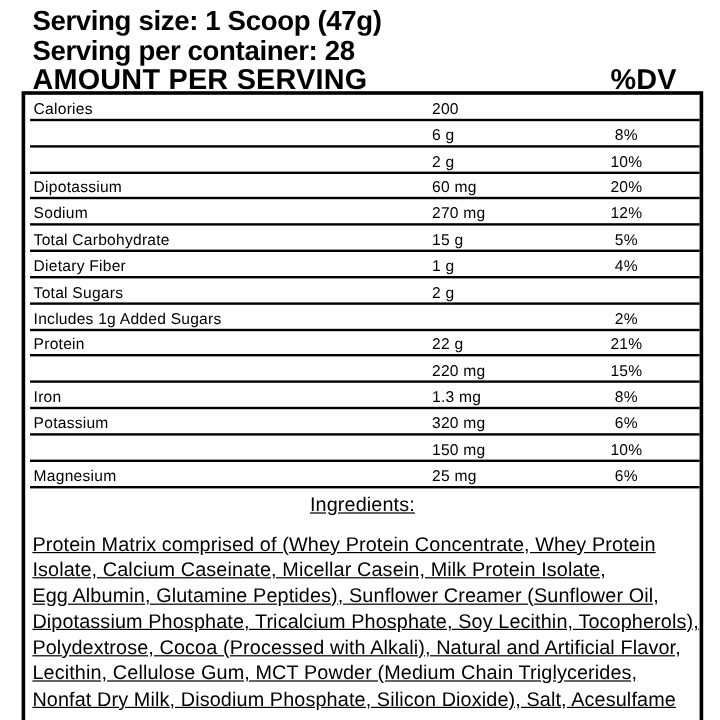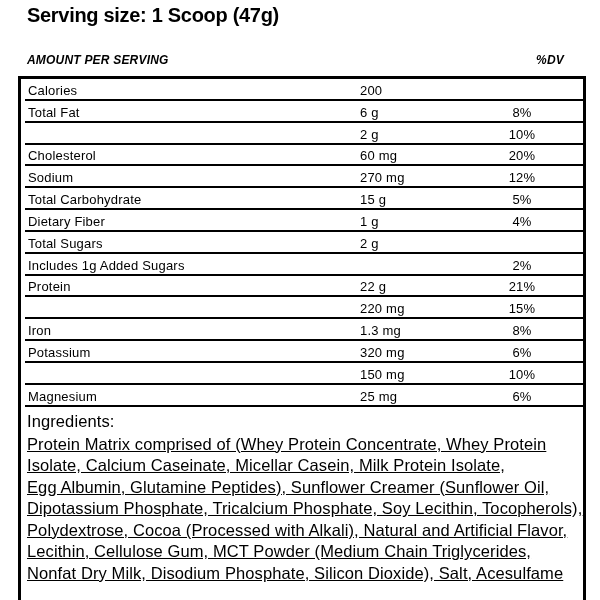--- a/index.html
+++ b/index.html
@@ -1,74 +1,74 @@
 <!DOCTYPE html>
 <html><head>
 <meta charset="utf-8">
 <style>
   html,body{margin:0;padding:0;background:#ffffff;}
   body{width:600px;height:600px;overflow:hidden;
        font-family:"Liberation Sans",sans-serif;color:#000;}
   .page{position:relative;width:600px;height:600px;overflow:hidden;background:#fff;}
 
-  .hdr{position:absolute;left:27px;font-weight:bold;font-size:20px;
+  .hdr{position:absolute;left:27px;font-weight:bold;font-size:23px;
        letter-spacing:-0.3px;white-space:nowrap;}
   .serving-size{top:4px;}
   .serving-count{top:29px;}
 
   .aps-row{position:absolute;top:53px;left:27px;right:36px;
            display:flex;justify-content:space-between;
-           font-weight:bold;font-size:12px;letter-spacing:0.2px;font-style:italic;}
+           font-weight:bold;font-size:24px;letter-spacing:0.2px;}
 
   .box{position:absolute;top:76px;left:18px;width:568px;height:560px;
        border:3px solid #000;box-sizing:border-box;background:#fff;}
 
   .row{position:relative;height:21.85px;box-sizing:border-box;
        border-bottom:2px solid #000;margin-left:4px;
        font-size:13px;letter-spacing:0.2px;}
   .row .nm {position:absolute;left:3px;bottom:1px;white-space:nowrap;}
   .row .amt{position:absolute;left:335px;bottom:1px;white-space:nowrap;}
   .row .dv {position:absolute;left:447px;width:100px;bottom:1px;
             text-align:center;white-space:nowrap;}
 
   .ingredients{padding:4px 6px 0 6px;font-size:16.5px;letter-spacing:0.1px;}
-  .ing-label{line-height:20px;margin-bottom:3px;}
+  .ing-label{text-decoration:underline;line-height:20px;margin-bottom:13px;text-align:center;}
   .ing-line{line-height:21.5px;white-space:nowrap;text-decoration:underline;}
 </style>
 </head>
 <body>
 
 <div class="page">
 
   <div class="hdr serving-size">Serving size: 1 Scoop (47g)</div>
 
+  <div class="hdr serving-count">Serving per container: 28</div>
 
   <div class="aps-row">
     <span>AMOUNT PER SERVING</span>
     <span>%DV</span>
   </div>
 
   <div class="box">
     <div id="rows">
         <div class="row">
           <span class="nm">Calories</span>
           <span class="amt">200</span>
           <span class="dv"></span>
         </div>
         <div class="row">
-          <span class="nm">Total Fat</span>
           <span class="amt">6 g</span>
           <span class="dv">8%</span>
         </div>
         <div class="row">
           <span class="amt">2 g</span>
           <span class="dv">10%</span>
         </div>
         <div class="row">
-          <span class="nm">Cholesterol</span>
+          <span class="nm">Dipotassium</span>
           <span class="amt">60 mg</span>
           <span class="dv">20%</span>
         </div>
         <div class="row">
           <span class="nm">Sodium</span>
           <span class="amt">270 mg</span>
           <span class="dv">12%</span>
         </div>
         <div class="row">
           <span class="nm">Total Carbohydrate</span>

